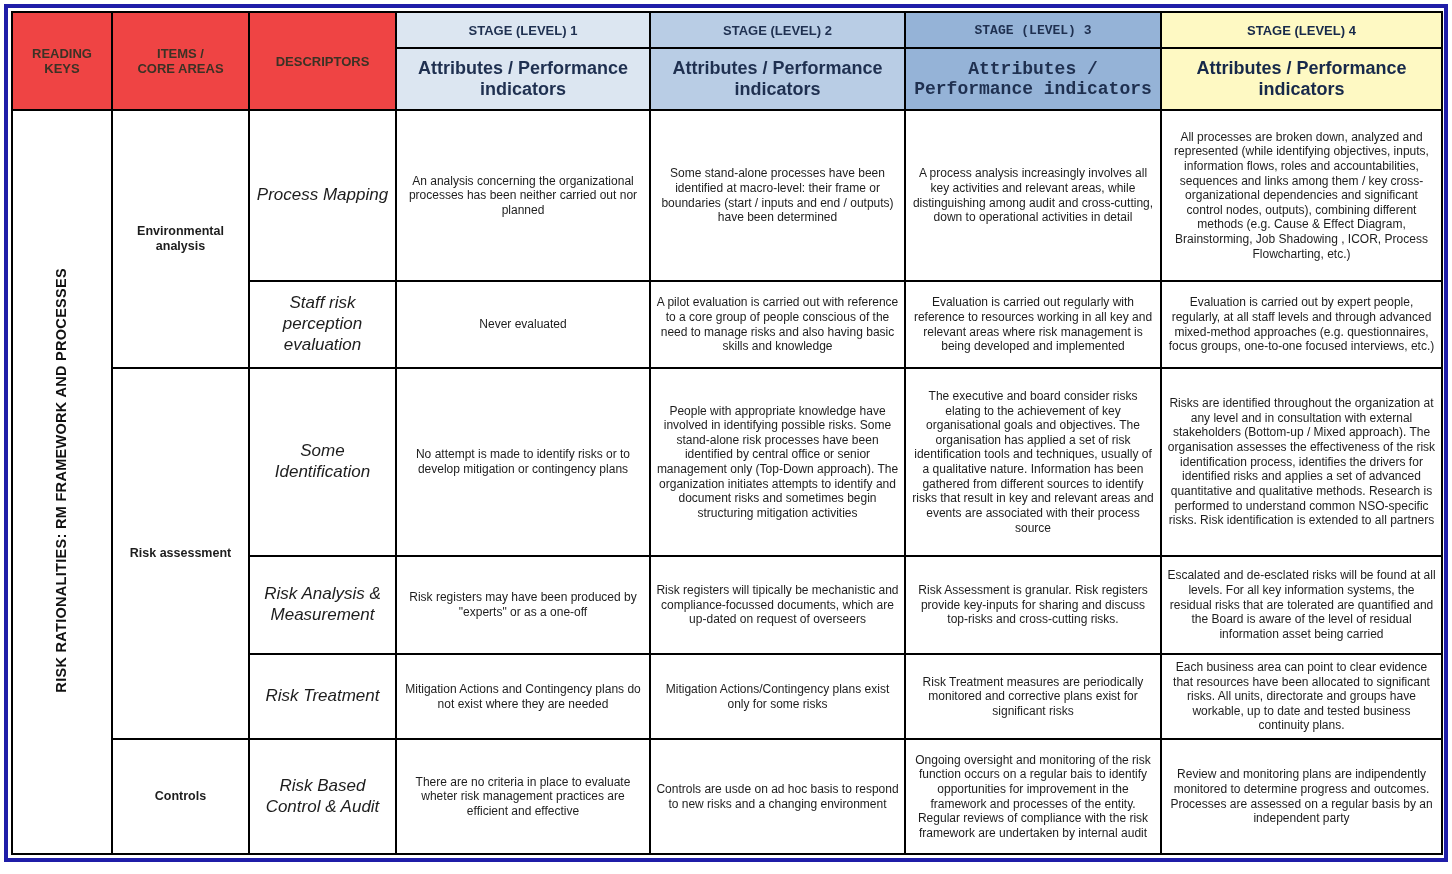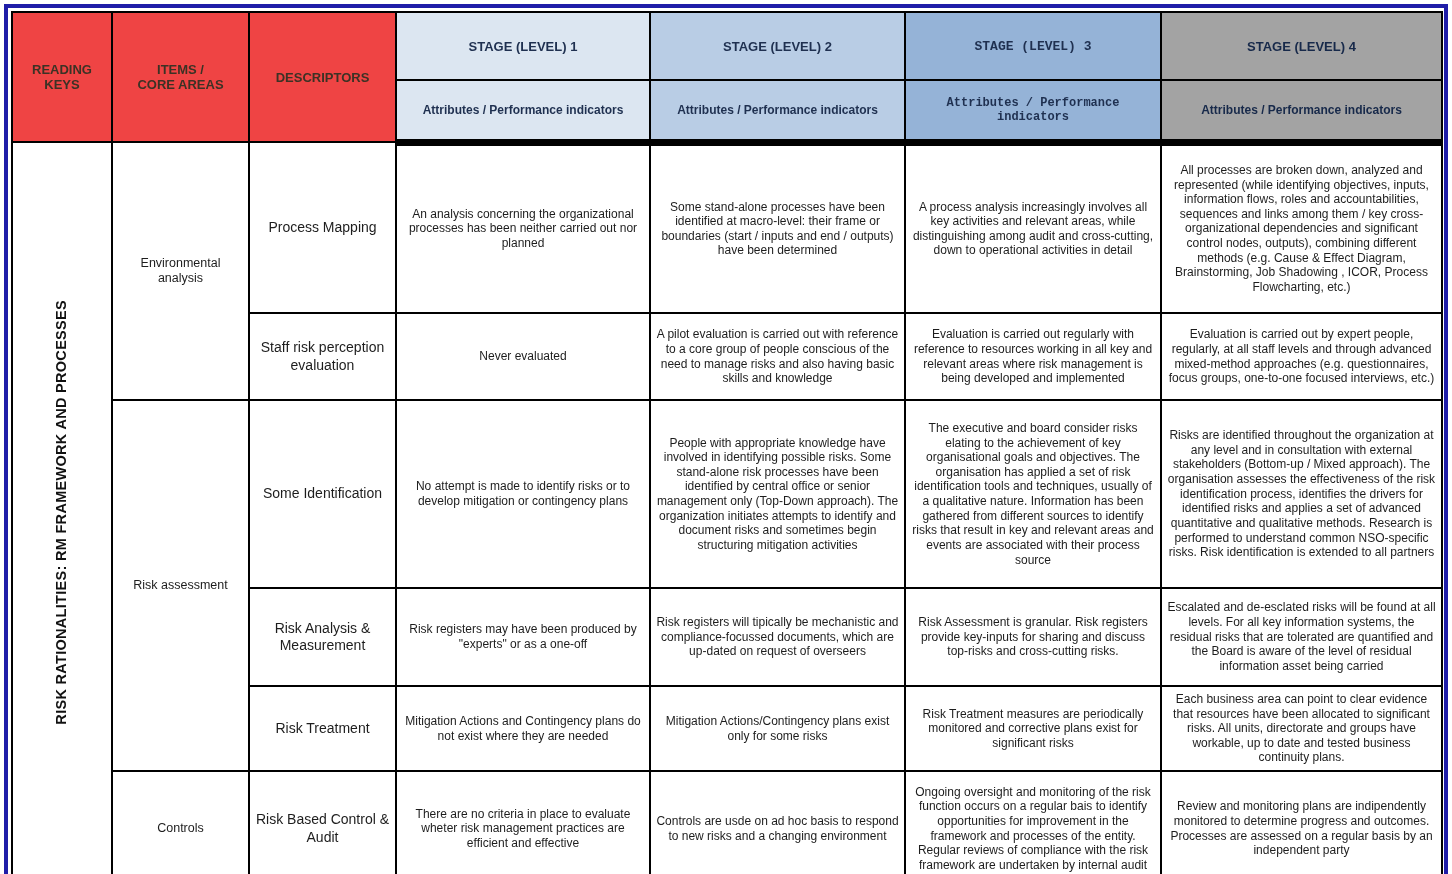--- a/index.html
+++ b/index.html
@@ -26,48 +26,48 @@
     padding: 2px 4px;
     overflow: hidden;
     box-sizing: border-box;
   }
   thead th {
     font-size: 13px;
     font-weight: bold;
     text-align: center;
     vertical-align: middle;
   }
-  thead tr.hr2 th { border-bottom: 7px solid #000000; font-size: 12px; }
+  thead tr.hr2 th { border-bottom: 2px solid #000000; font-size: 18px; }
   .peach { background: #ef4444; color: #3c3225; }
   .s1h { background: #dce6f1; color: #1f3050; }
   .s2h { background: #b9cde5; color: #1f3050; }
   .s3h { background: #95b3d7; color: #1f3050; font-family: Liberation Mono, monospace; }
-  .s4h { background: #a3a3a3; color: #17294a; }
+  .s4h { background: #fef9c3; color: #17294a; }
   .preline { white-space: pre-line; }
   tbody td {
     font-size: 12px;
     line-height: 1.22;
     color: #1d1d1d;
     vertical-align: middle;
     text-align: center;
     background: #ffffff;
   }
   td.vcell { text-align: center; vertical-align: middle; }
   .vtext {
     display: inline-block;
     writing-mode: vertical-rl;
     transform: rotate(180deg);
     white-space: nowrap;
     font-size: 14.5px;
     font-weight: bold;
     letter-spacing: 0.3px;
     color: #111111;
   }
-  td.core { font-weight: normal; font-size: 12.5px; }
-  td.desc { font-size: 14px; }
+  td.core { font-weight: bold; font-size: 12.5px; }
+  td.desc { font-style: italic; font-size: 17px; }
 </style>
 </head>
 <body>
 
 <div class="frame">
   <table>
     <colgroup>
       <col style="width:100px">
       <col style="width:137px">
       <col style="width:147px">
@@ -75,21 +75,21 @@
       <col style="width:255px">
       <col style="width:256px">
       <col style="width:281px">
     </colgroup>
     <thead>
       <tr class="hr1">
         <th rowspan="2" class="peach">READING KEYS</th>
         <th rowspan="2" class="peach preline">ITEMS /
 CORE AREAS</th>
         <th rowspan="2" class="peach">DESCRIPTORS</th>
-        <th class="s1h" style="height:68px">STAGE (LEVEL) 1</th>
+        <th class="s1h" style="height:36px">STAGE (LEVEL) 1</th>
         <th class="s2h">STAGE (LEVEL) 2</th>
         <th class="s3h">STAGE (LEVEL) 3</th>
         <th class="s4h">STAGE (LEVEL) 4</th>
       </tr>
       <tr class="hr2">
         <th class="s1h" style="height:62px">Attributes / Performance indicators</th>
         <th class="s2h">Attributes / Performance indicators</th>
         <th class="s3h">Attributes / Performance indicators</th>
         <th class="s4h">Attributes / Performance indicators</th>
       </tr>

